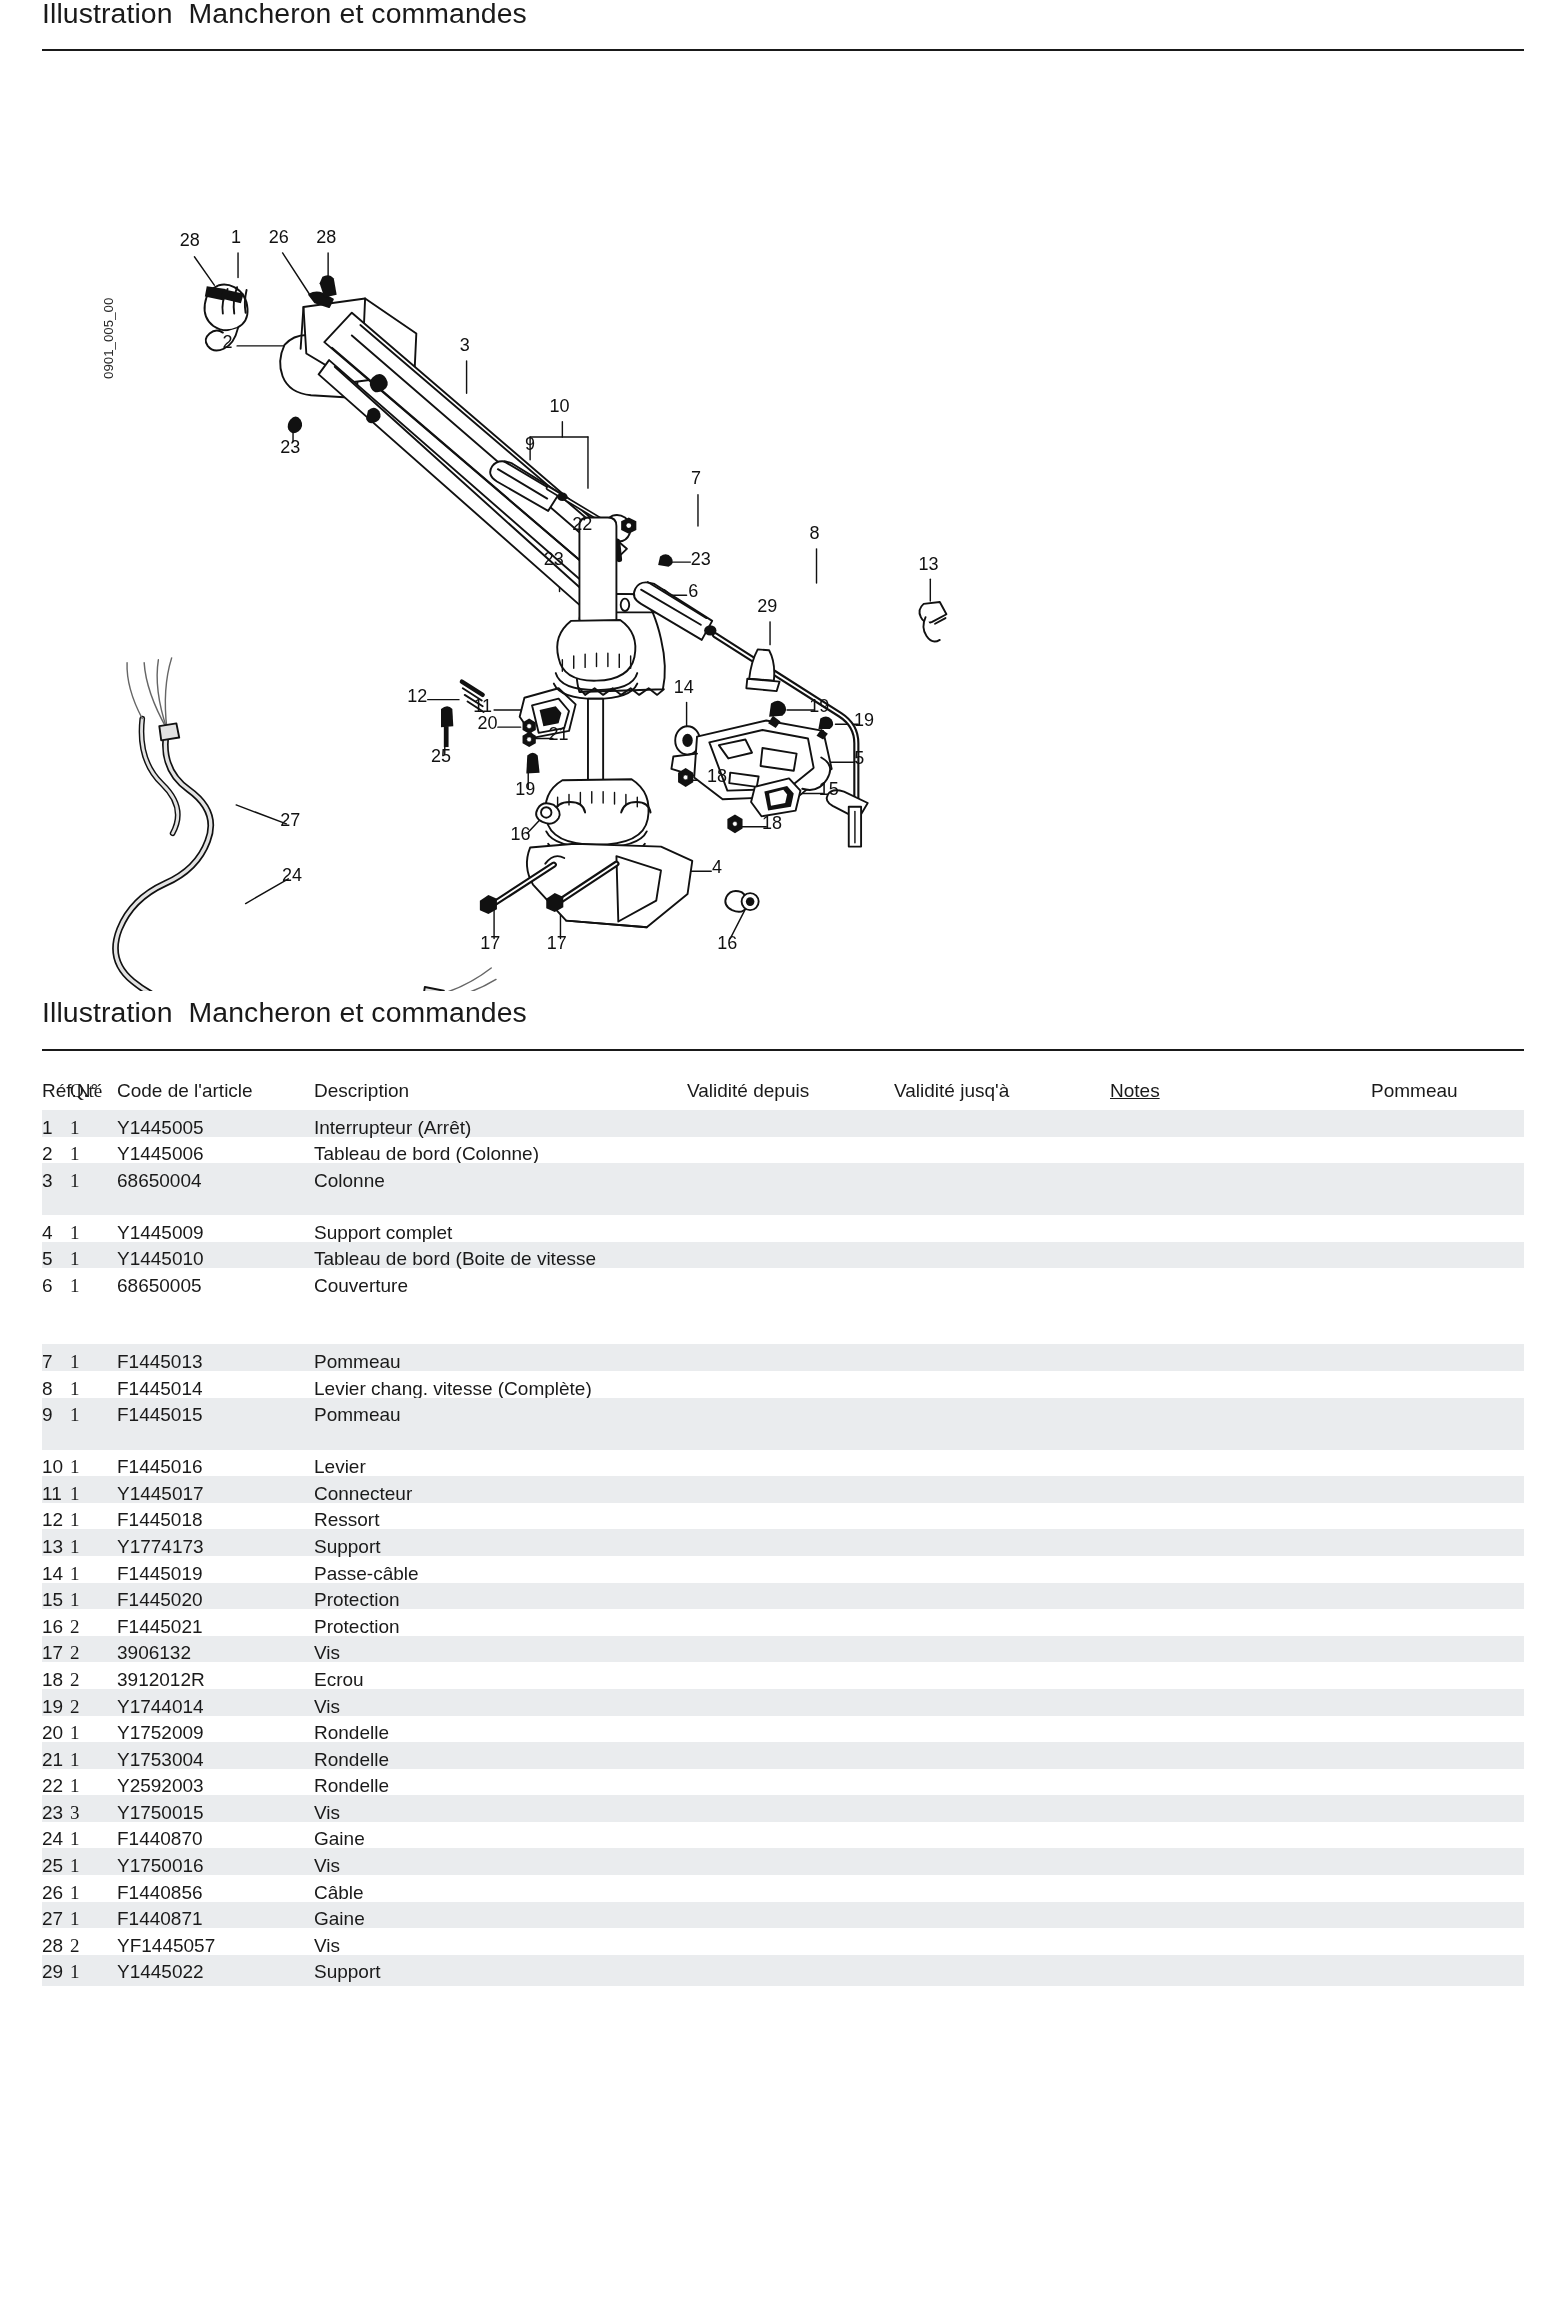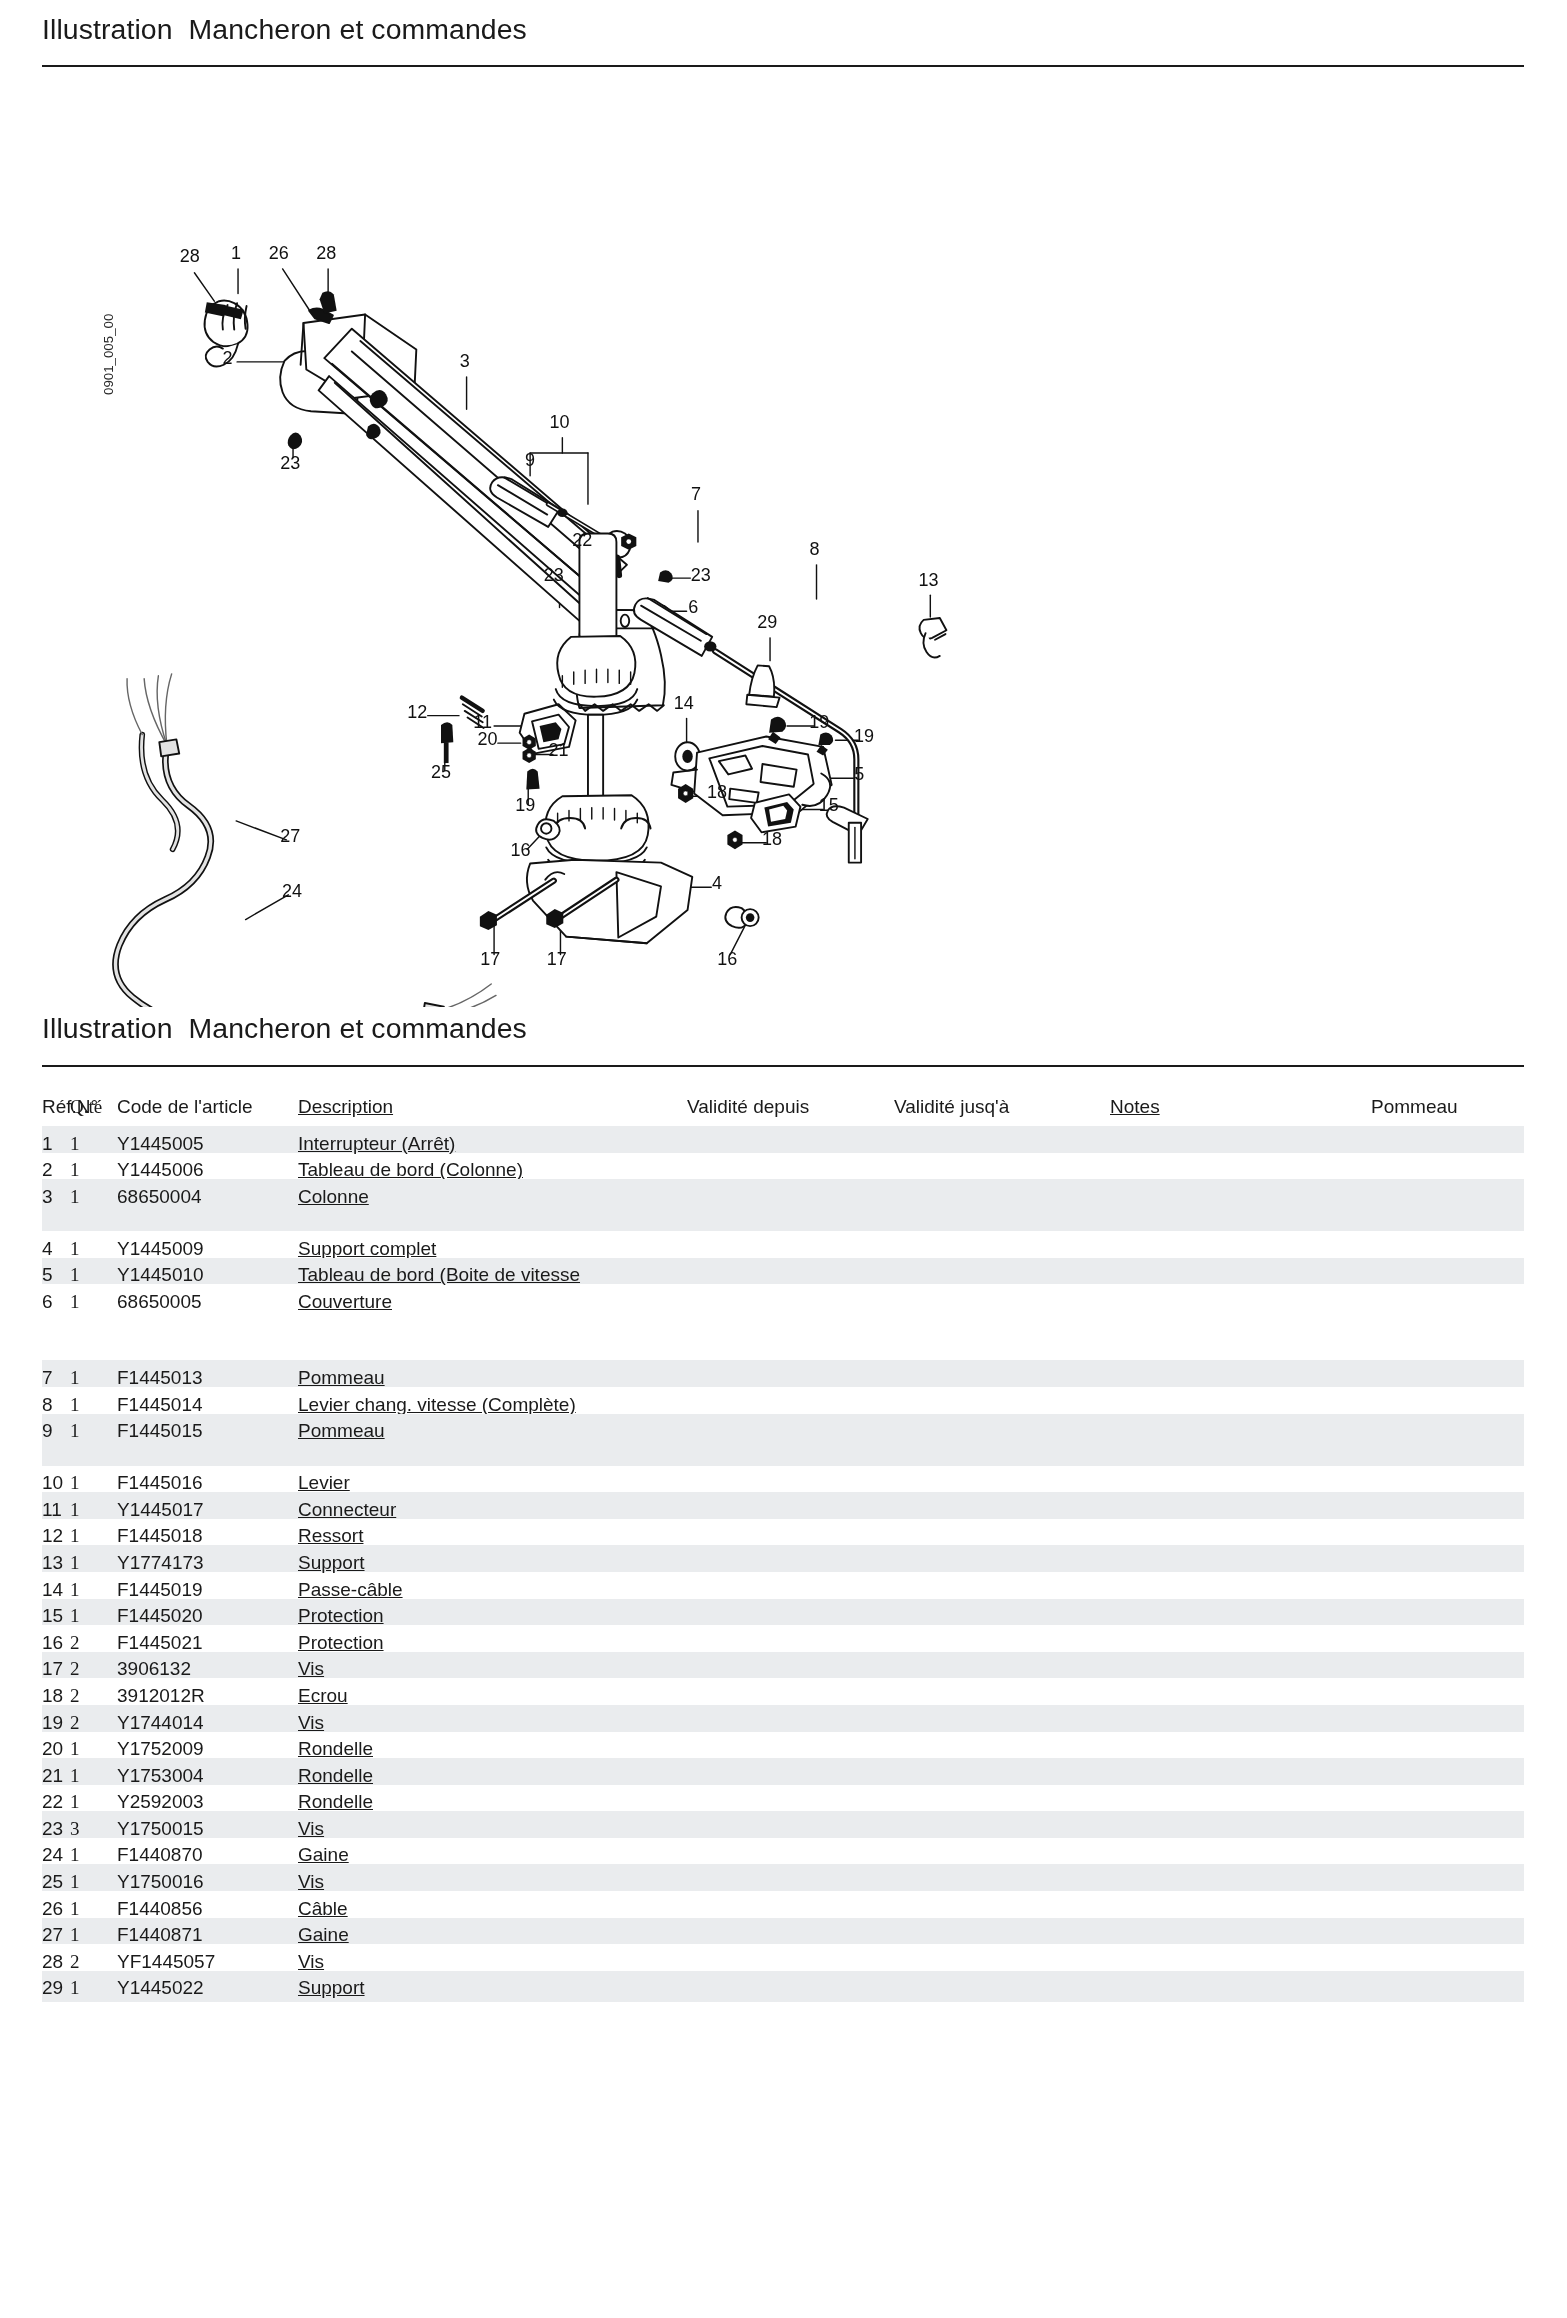--- a/index.html
+++ b/index.html
@@ -1,21 +1,21 @@
 <!DOCTYPE html>
 <html style="font-size:7.6px"><head>
 <meta charset="utf-8">
 <style>
   html,body{margin:0;padding:0;background:#ffffff;}
   body{
     width:1568px;height:2319px;position:relative;
     font-family:"Liberation Sans","DejaVu Sans",sans-serif;
     color:#1b1b1b;-webkit-font-smoothing:antialiased;
   }
-  .page{position:absolute;inset:0;margin-top:16px;}
+  .page{position:absolute;inset:0;}
 
   
   .heading{
     position:absolute;left:42px;
     font-size:28.4px;font-weight:400;letter-spacing:0.1px;
     color:#1a1a1a;white-space:pre;
   }
   .heading#h-top{top:-2.8px;}
   .heading#h-bottom{top:996px;}
   .rule{
@@ -44,21 +44,21 @@
   .trow{position:relative;width:100%;box-sizing:border-box;}
   .trow.alt{background:#eaecee;}
   .trow .cell{
     position:absolute;font-size:19px;color:#1a1a1a;white-space:nowrap;
     top:6.6px;
   }
   
   .c-ref{left:0px;}
   .c-qty{left:28px;font-family:Liberation Serif, serif;}
   .c-code{left:75px;}
-  .c-desc{left:256px;text-decoration:underline;}
+  .c-desc{left:272px;}
   .c-vfrom{left:645px;}
   .c-vto{left:852px;}
   .c-notes{left:1068px;text-decoration:underline;}
   .c-bull{left:1329px;}
 </style>
 </head>
 <body>
 
 <div class="page">
 

